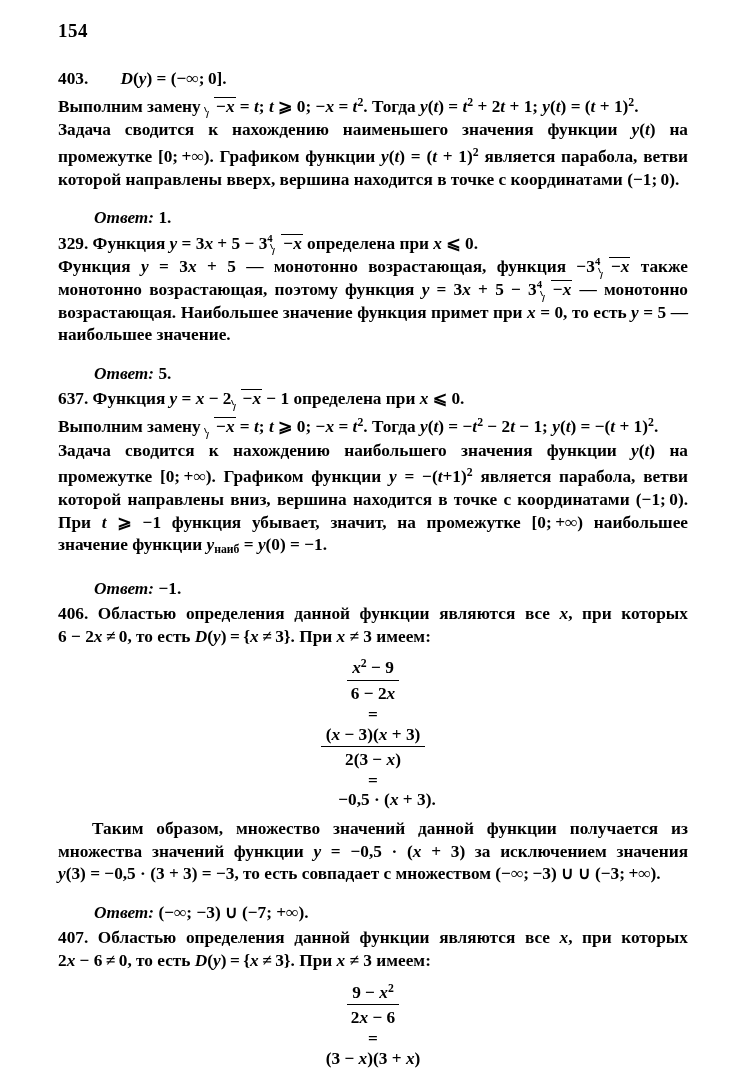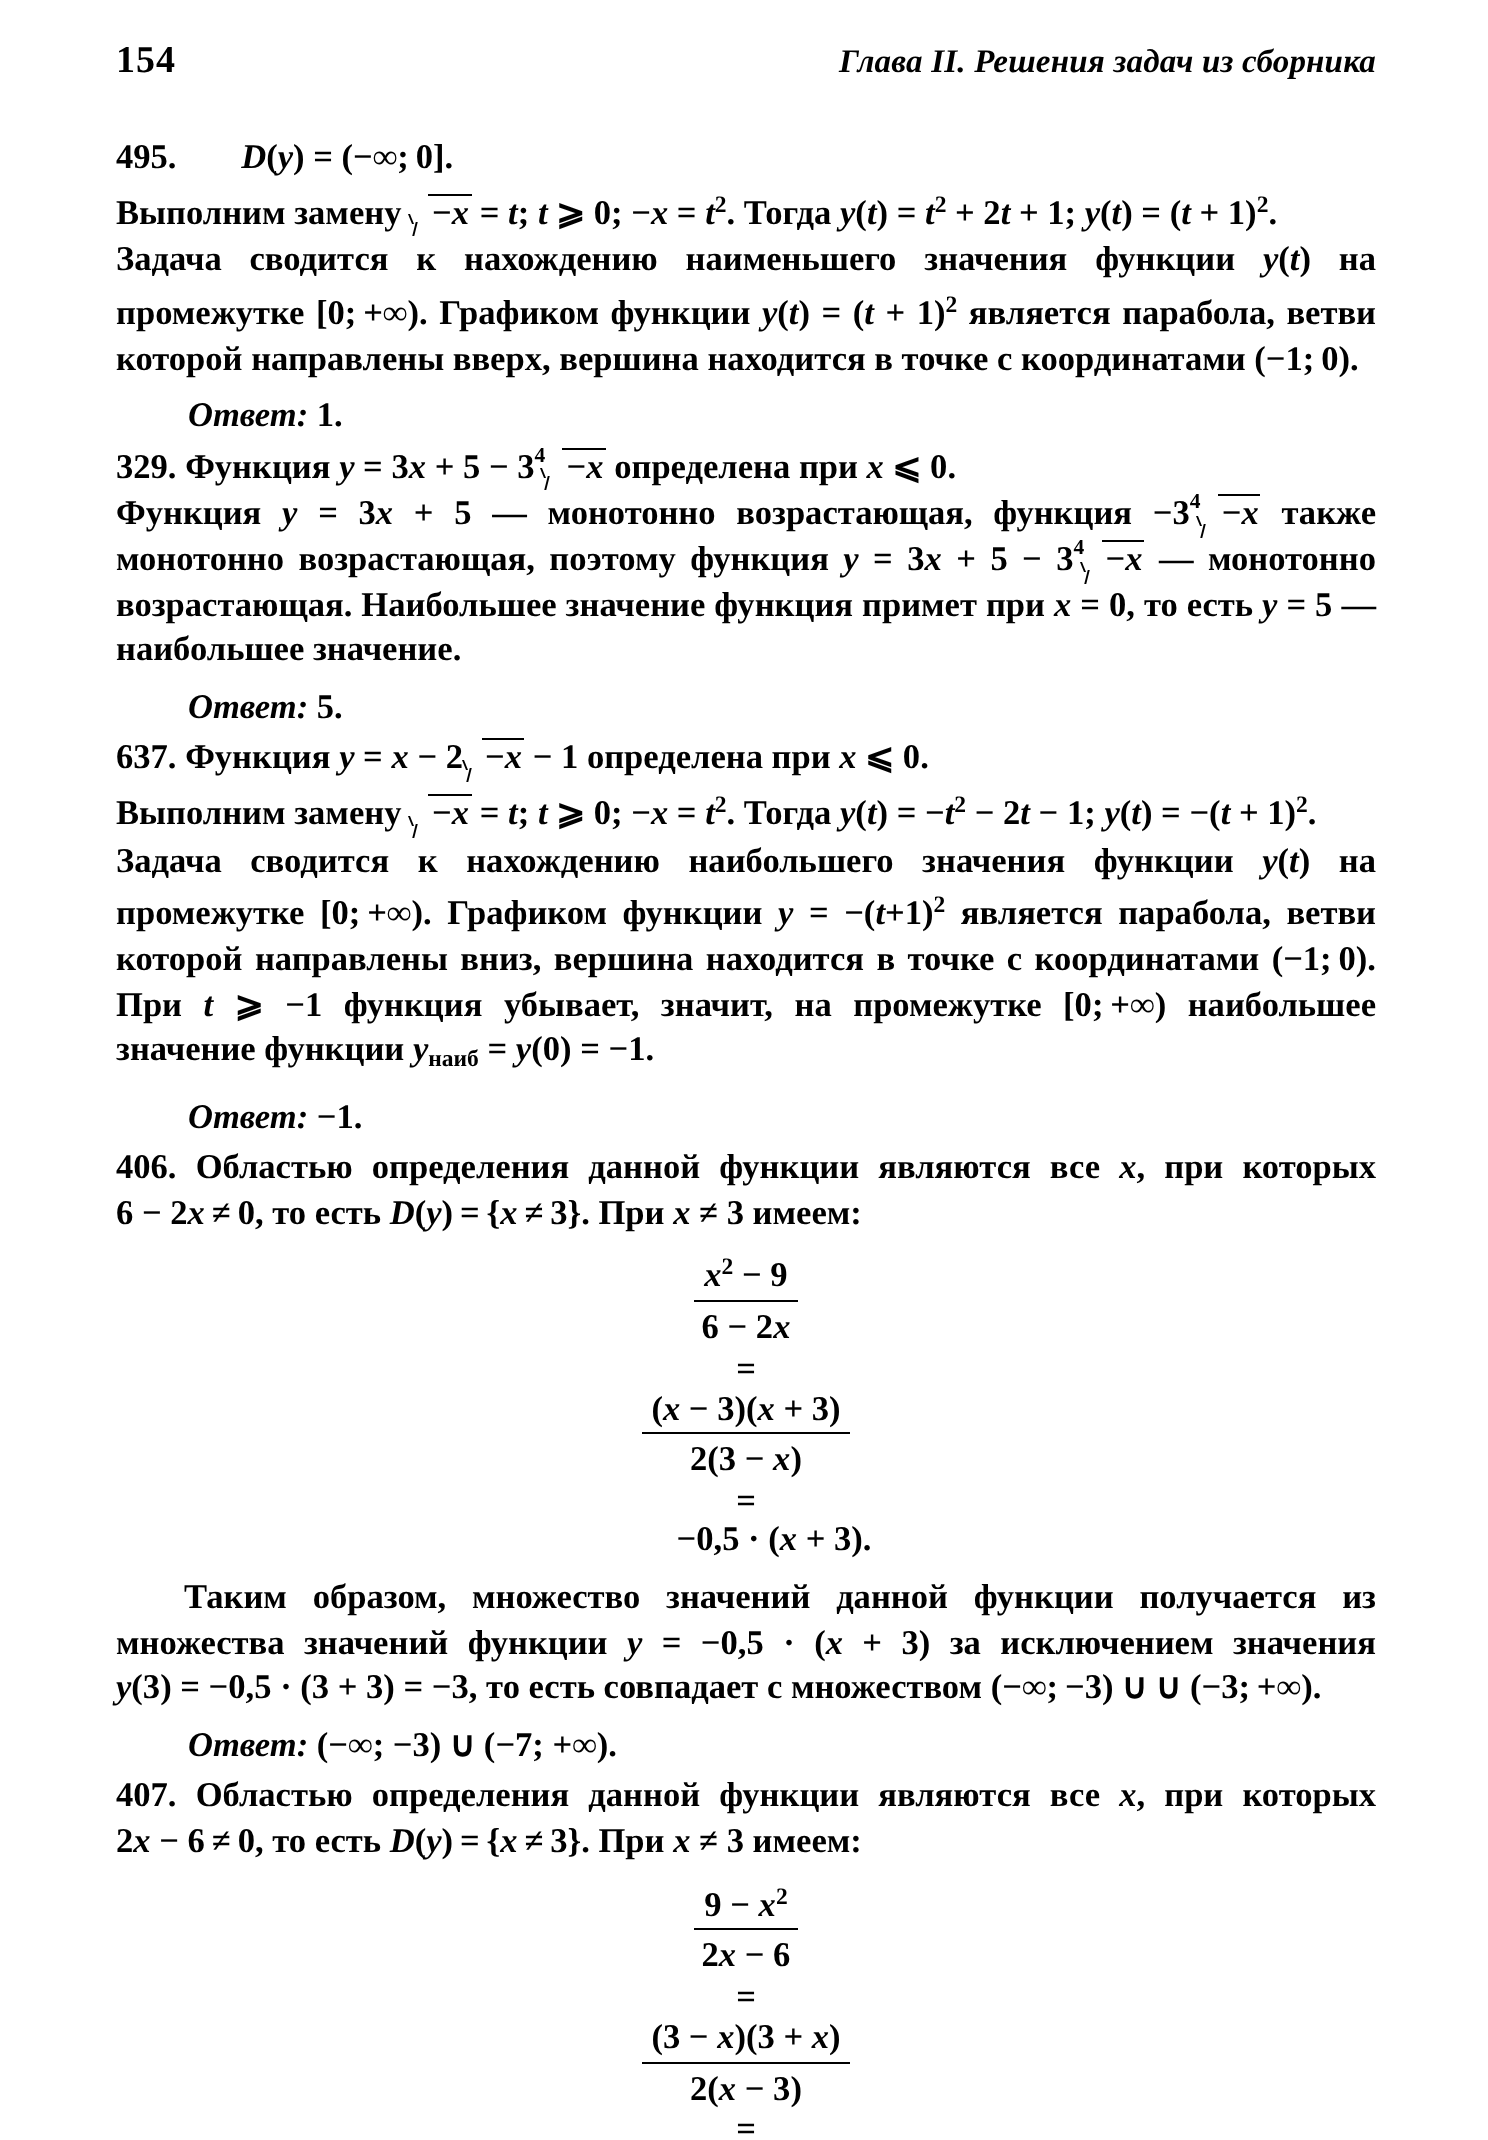--- a/index.html
+++ b/index.html
@@ -46,21 +46,21 @@
     text-justify: inter-word;
     margin: 0 0 1px 0;
     font-weight: bold;
   }
   .item-num {
     font-weight: bold;
   }
   .answer {
     font-size: 17.3px;
     line-height: 22.6px;
-    margin: 6px 0 3px 0;
+    margin: 16px 0 3px 0;
     padding-left: 36px;
     font-weight: bold;
     font-family: Liberation Serif, serif;
   }
   .answer .lbl {
     font-style: italic;
     font-weight: bold;
   }
   .indent {
     text-indent: 34px;
@@ -165,26 +165,25 @@
   .nowrap { white-space: nowrap; margin-left: 28px; }
 </style>
 </head>
 <body>
 
 <div class="page">
   <div class="content">
 
     <div class="header">
       <div class="page-number">154</div>
-      <div class="running-title">Глава II. Решения задач из сборника</div>
-    </div>
-
-    <div class="block">
-      <p class="para">
-        <span class="item-num">495.</span>
+    </div>
+
+    <div class="block">
+      <p class="para">
+        <span class="item-num">403.</span>
         <span class="nowrap"><span class="mi">D</span>(<span class="mi">y</span>)&nbsp;=&nbsp;(−∞; 0].</span>
       </p>
       <p class="para">
         Выполним замену <span class="sqrt"><span class="rad"><span class="op">−</span><span class="mi">x</span></span></span>&nbsp;=&nbsp;<span class="mi">t</span>; <span class="mi">t</span>&nbsp;⩾&nbsp;0; −<span class="mi">x</span>&nbsp;=&nbsp;<span class="mi">t</span><span class="sup">2</span>. Тогда <span class="mi">y</span>(<span class="mi">t</span>)&nbsp;=&nbsp;<span class="mi">t</span><span class="sup">2</span>&nbsp;+&nbsp;2<span class="mi">t</span>&nbsp;+&nbsp;1; <span class="mi">y</span>(<span class="mi">t</span>)&nbsp;=&nbsp;(<span class="mi">t</span>&nbsp;+&nbsp;1)<span class="sup">2</span>.
       </p>
       <p class="para">
         Задача сводится к нахождению наименьшего значения функции <span class="mi">y</span>(<span class="mi">t</span>) на промежутке [0; +∞). Графиком функции <span class="mi">y</span>(<span class="mi">t</span>)&nbsp;=&nbsp;(<span class="mi">t</span>&nbsp;+&nbsp;1)<span class="sup">2</span> является парабола, ветви которой направлены вверх, вершина находится в точке с координатами (−1; 0).
       </p>
       <p class="answer">
         <span class="lbl">Ответ:</span>

